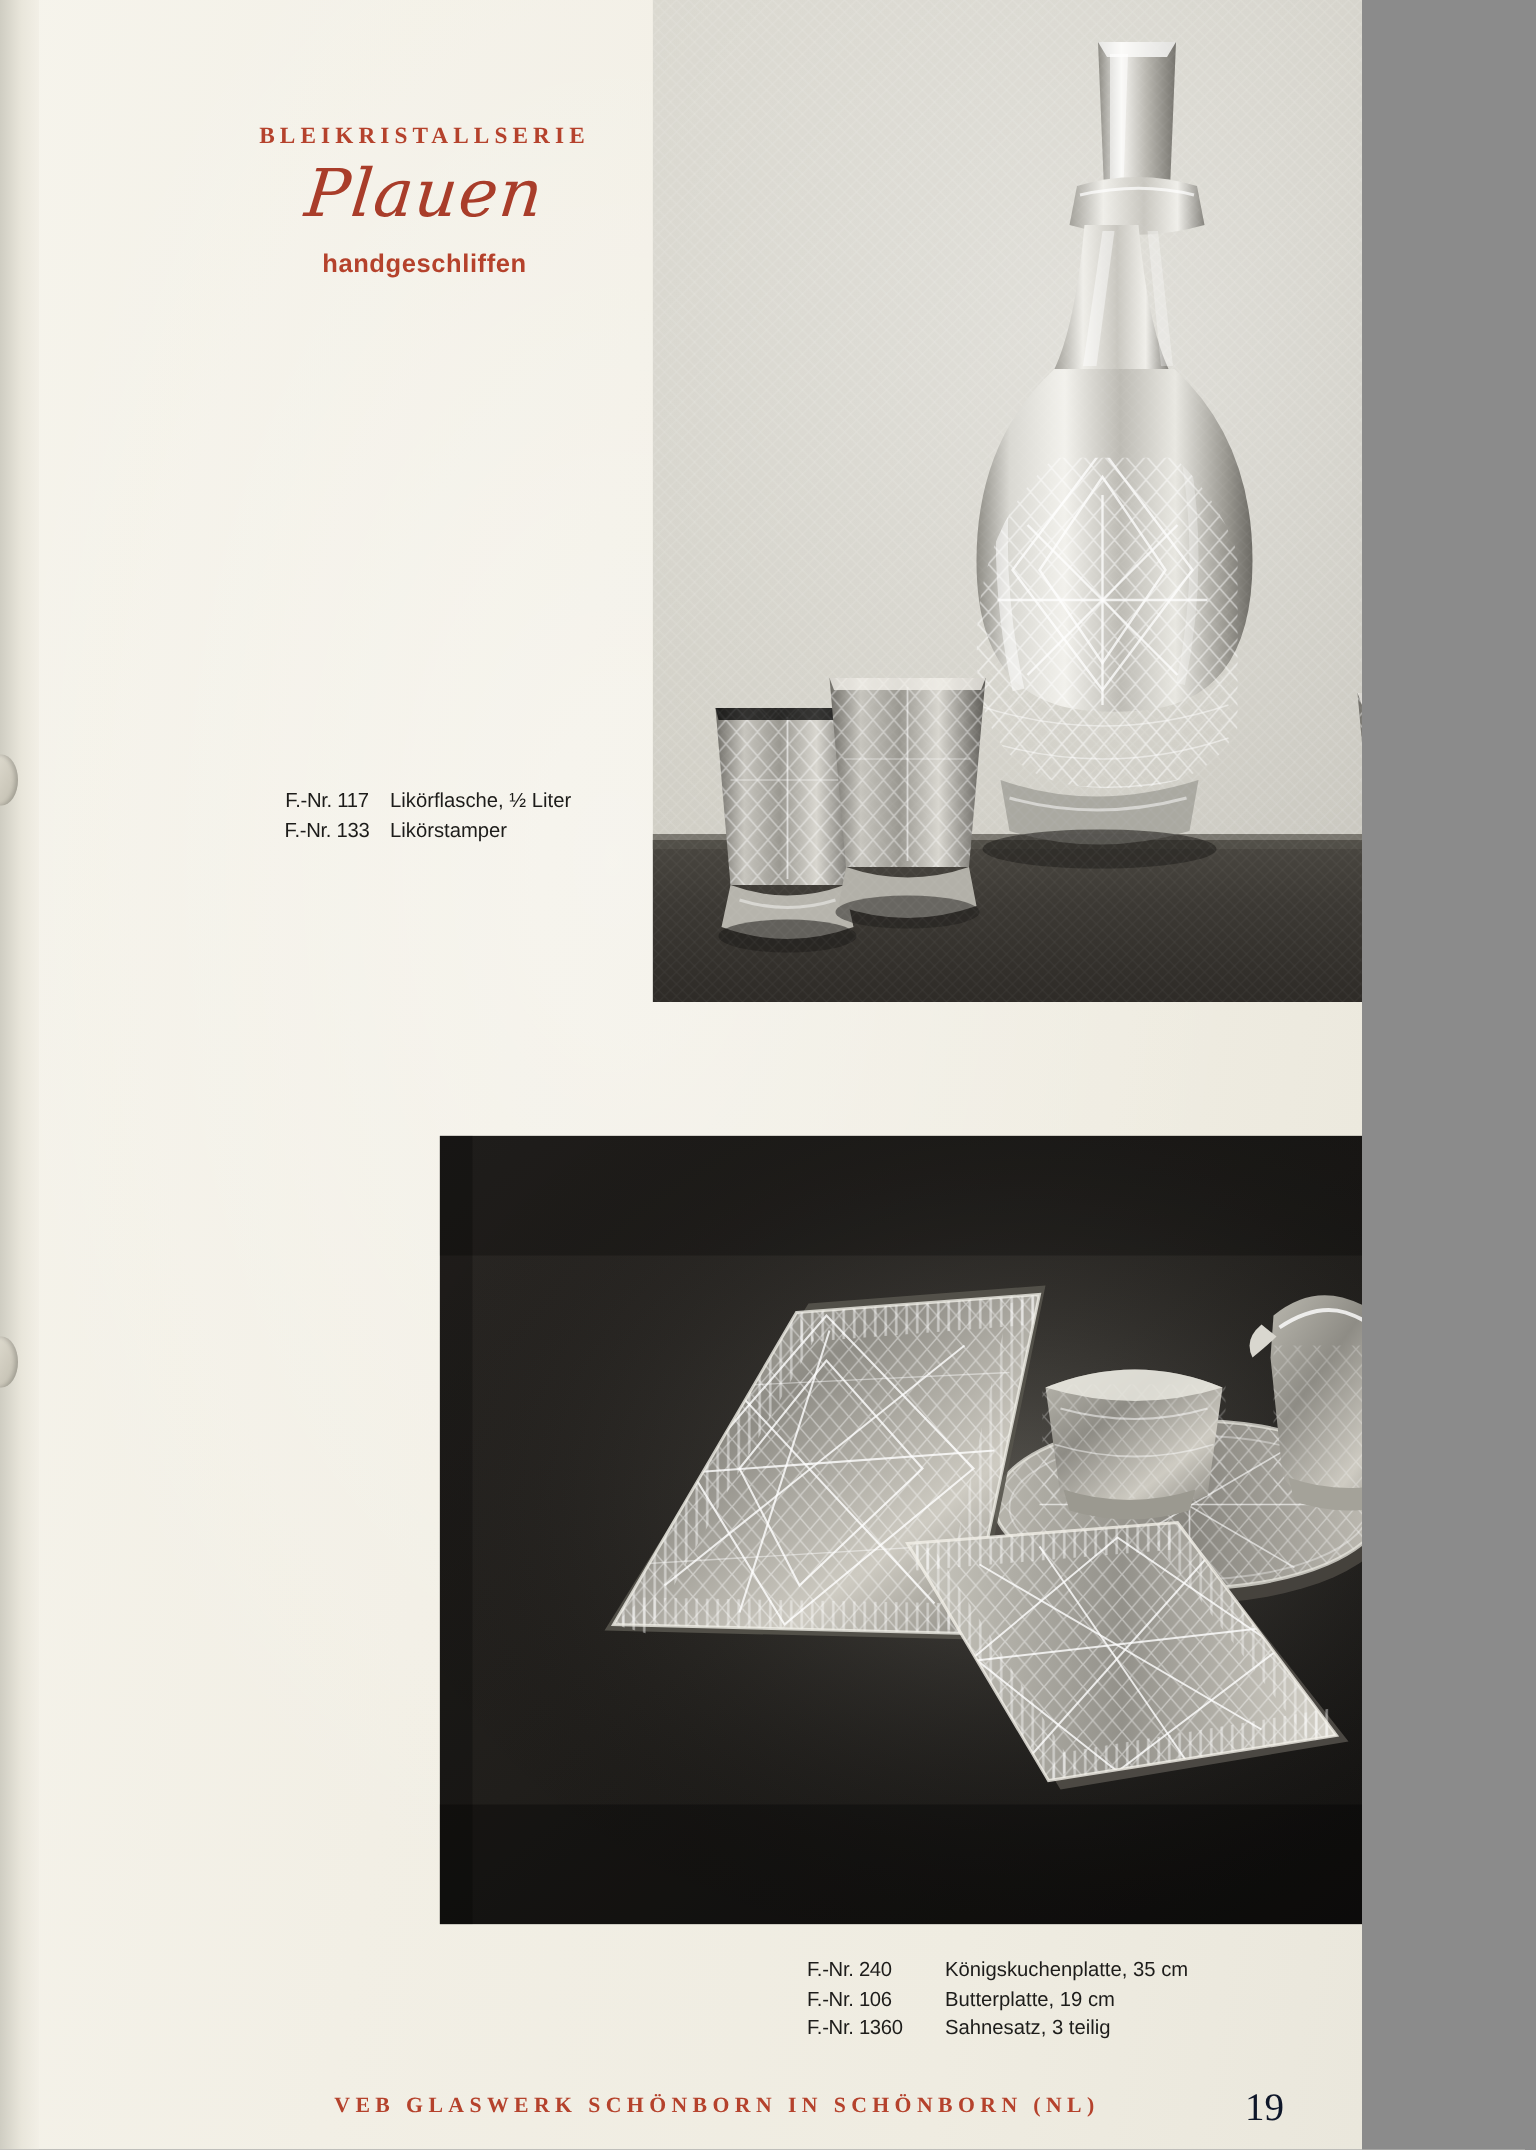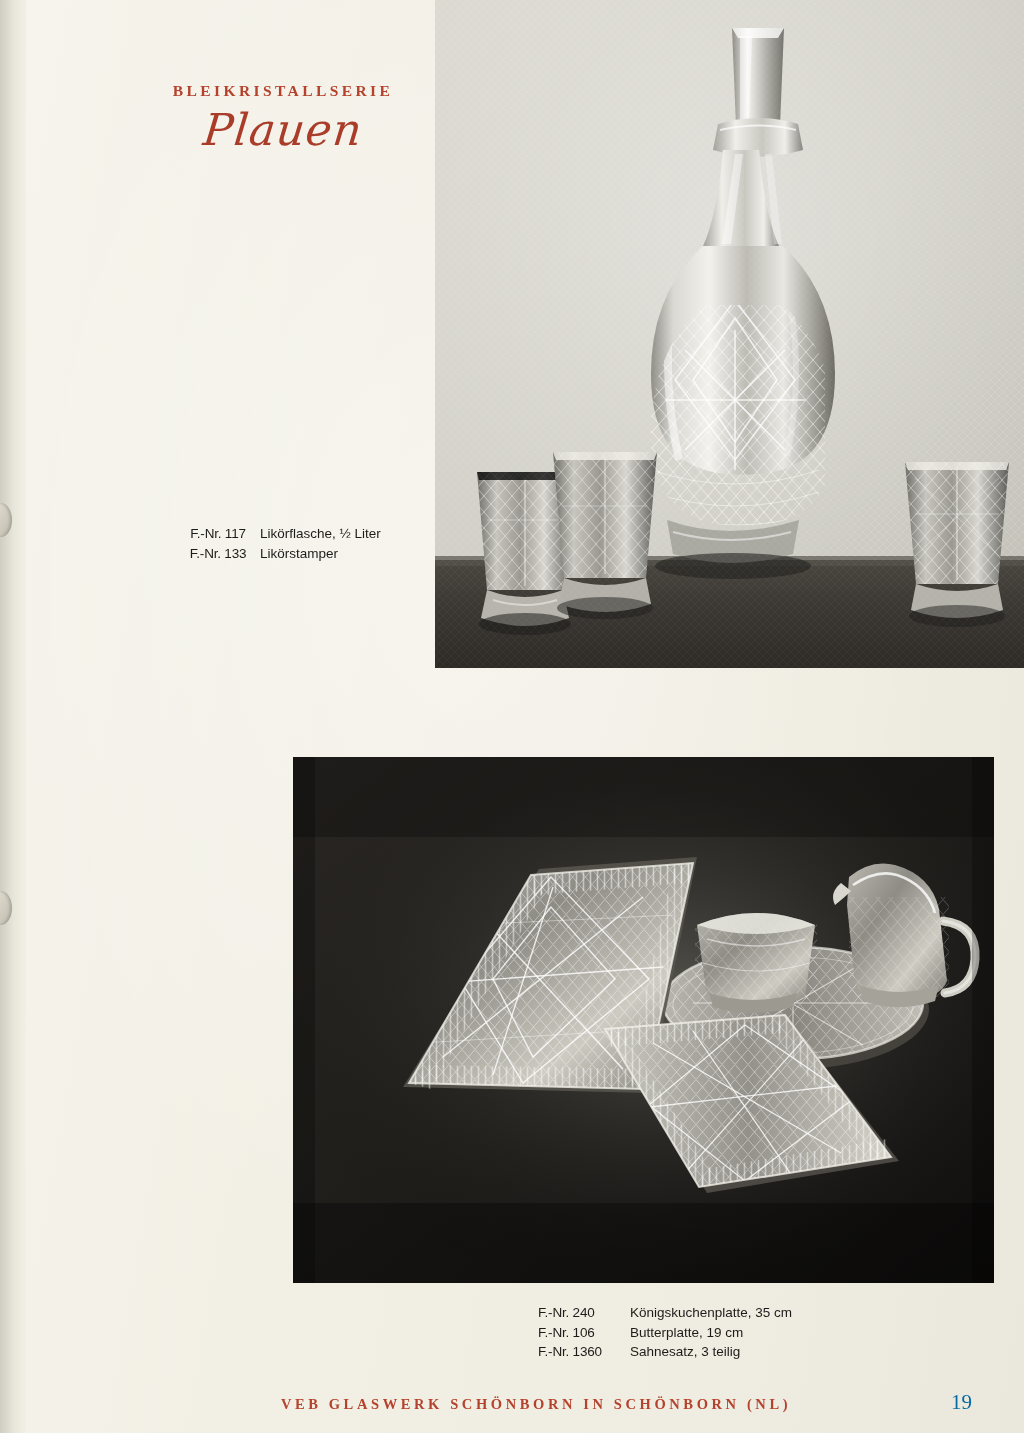--- a/index.html
+++ b/index.html
@@ -2,21 +2,21 @@
 <html><head>
 <meta charset="utf-8">
 <style>
   html, body {
     margin: 0;
     padding: 0;
     background: #8b8b8b;
   }
   .page {
     position: relative;
-    width: 1024px;
+    width: 908px;
     height: 1433px;
     background: #f3f1e9;
     overflow: hidden;
     font-family: "Liberation Sans", sans-serif;
   }
   
   .paper-tint {
     position: absolute;
     inset: 0;
     background:
@@ -132,22 +132,22 @@
     font-weight: 700;
     letter-spacing: 3.6px;
     color: #b5422c;
     margin-left: 48px;
   }
   .page-number {
     position: absolute;
     right: 52px;
     top: 1390px;
     font-family: "Liberation Serif", serif;
-    font-size: 21px;
-    color: #0369a1;
+    font-size: 26px;
+    color: #0f172a;
   }
 </style>
 </head>
 <body>
 
 <div class="page">
 
   <div class="paper-tint"></div>
   <div class="page-edge-left"></div>
   <div class="page-edge-right"></div>
@@ -433,20 +433,21 @@
       <rect x="0" y="0" width="701" height="80" fill="#000" opacity="0.25"></rect>
       <rect x="0" y="446" width="701" height="80" fill="#000" opacity="0.3"></rect>
       <rect x="0" y="0" width="22" height="526" fill="#000" opacity="0.25"></rect>
       <rect x="679" y="0" width="22" height="526" fill="#000" opacity="0.25"></rect>
     </svg>
   </div>
 
   <div class="heading">
     <div class="series-title">BLEIKRISTALLSERIE</div>
     <div class="script-name">Plauen</div>
+    <div class="subtitle">handgeschliffen</div>
   </div>
 
   <div class="caption caption-top">
     <div class="row">
       <span class="num">F.-Nr. 117</span>
       <span class="desc">Likörflasche, ½ Liter</span>
     </div>
     <div class="row">
       <span class="num">F.-Nr. 133</span>
       <span class="desc">Likörstamper</span>

